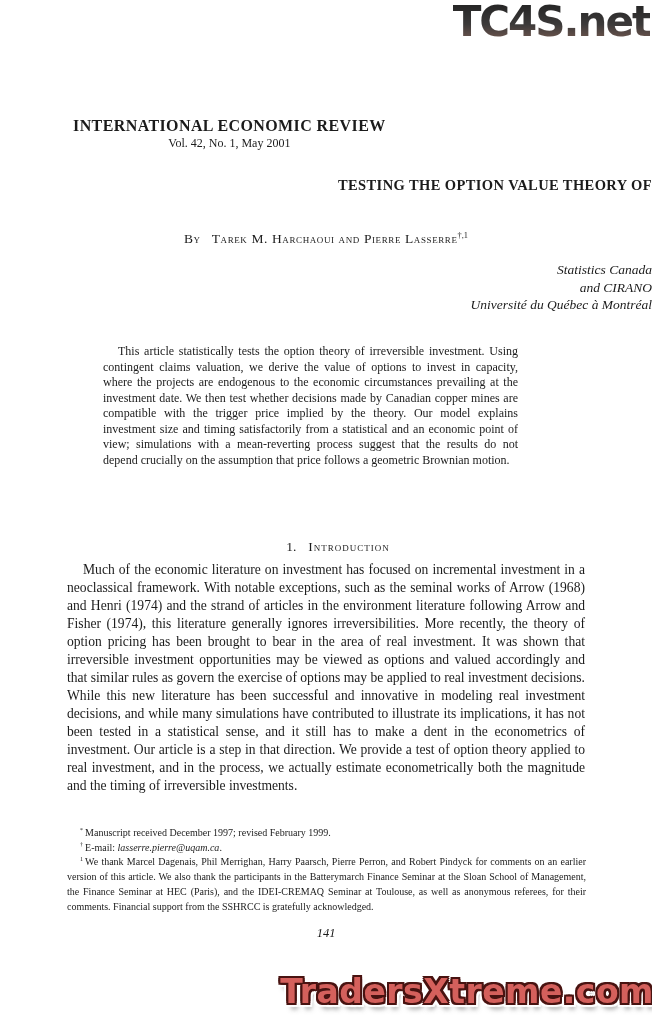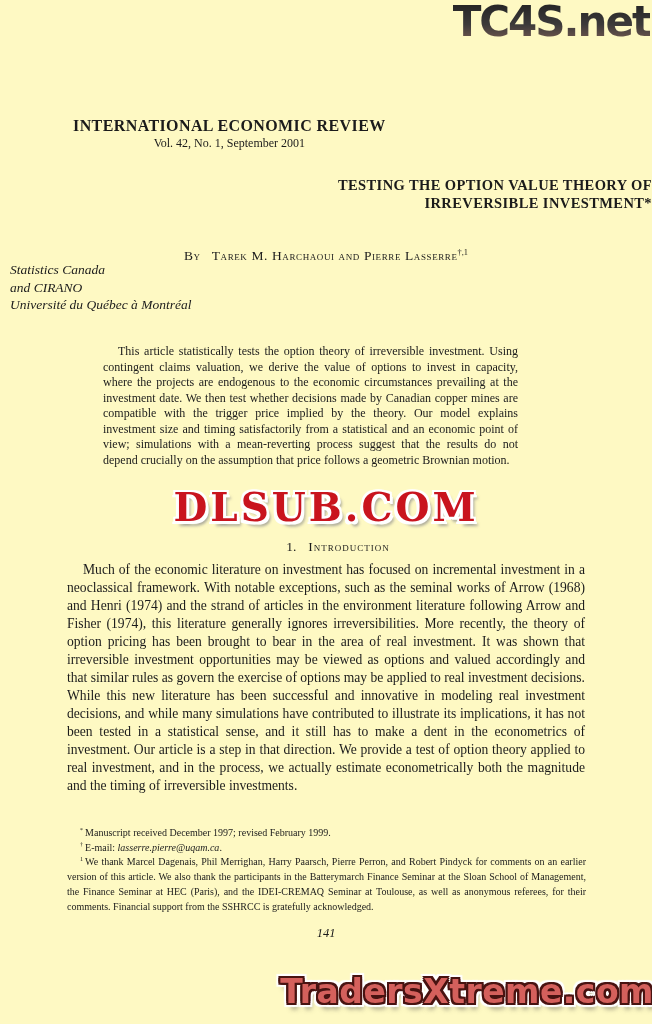--- a/index.html
+++ b/index.html
@@ -1,21 +1,21 @@
 <!DOCTYPE html>
 <html><head>
 <meta charset="utf-8">
 <style>
   html, body { margin: 0; padding: 0; background: #e8e8e8; }
   .page {
     position: relative;
     width: 652px;
     height: 1024px;
     margin: 0 auto;
-    background: #fef9c3;
+    background: #ffffff;
     overflow: hidden;
     font-family: "Liberation Serif", serif;
     color: #1b1b1b;
   }
 
   
   .tc4s {
     position: absolute;
     top: -4px;
     right: 2px;
@@ -47,38 +47,37 @@
     left: 0; right: 0;
     margin: 0;
     text-align: right;
     font-size: 14.5px;
     font-weight: bold;
     letter-spacing: 0.4px;
     line-height: 17.5px;
   }
   .byline {
     position: absolute;
-    top: 248px;
+    top: 231px;
     left: 0; right: 0;
     text-align: center;
     font-size: 13.5px;
   }
   .sc { font-variant: small-caps; letter-spacing: 0.6px; }
   .byline .prefix { margin-right: 11px; }
   sup { font-size: 0.62em; vertical-align: super; line-height: 0; }
 
   .affiliations {
     position: absolute;
     top: 261px;
     left: 0; right: 0;
-    text-align: left;
+    text-align: right;
     font-style: italic;
     font-size: 13.5px;
     line-height: 17.5px;
-    padding-left: 10px;
   }
 
   
   .abstract {
     position: absolute;
     top: 344px;
     left: 103px;
     width: 415px;
     margin: 0;
     font-size: 12px;
@@ -179,41 +178,39 @@
 </style>
 </head>
 <body>
 
 <div class="page">
 
   <div class="tc4s">TC4S.net</div>
 
   <header class="journal">
     <div class="journal-name">INTERNATIONAL ECONOMIC REVIEW</div>
-    <div class="journal-issue">Vol. 42, No. 1, September 2001</div>
+    <div class="journal-issue">Vol. 42, No. 1, May 2001</div>
   </header>
 
   <h1 class="title">
     <span>TESTING THE OPTION VALUE THEORY OF</span><br>
-    <span>IRREVERSIBLE INVESTMENT*</span>
   </h1>
 
   <div class="byline">
     <span class="sc prefix">By</span><span class="sc">Tarek M. Harchaoui and Pierre Lasserre</span><sup>†,1</sup>
   </div>
 
   <div class="affiliations">
     <div>Statistics Canada</div>
     <div>and CIRANO</div>
     <div>Université du Québec à Montréal</div>
   </div>
 
   <p class="abstract">This article statistically tests the option theory of irreversible investment. Using contingent claims valuation, we derive the value of options to invest in capacity, where the projects are endogenous to the economic circumstances prevailing at the investment date. We then test whether decisions made by Canadian copper mines are compatible with the trigger price implied by the theory. Our model explains investment size and timing satisfactorily from a statistical and an economic point of view; simulations with a mean-reverting process suggest that the results do not depend crucially on the assumption that price follows a geometric Brownian motion.</p>
 
-  <div class="dlsub">DLSUB.COM</div>
 
   <div class="section-heading">
     <span class="num">1.</span><span class="sec-title">Introduction</span>
   </div>
 
   <p class="body-text">Much of the economic literature on investment has focused on incremental investment in a neoclassical framework. With notable exceptions, such as the seminal works of Arrow (1968) and Henri (1974) and the strand of articles in the environment literature following Arrow and Fisher (1974), this literature generally ignores irreversibilities. More recently, the theory of option pricing has been brought to bear in the area of real investment. It was shown that irreversible investment opportunities may be viewed as options and valued accordingly and that similar rules as govern the exercise of options may be applied to real investment decisions. While this new literature has been successful and innovative in modeling real investment decisions, and while many simulations have contributed to illustrate its implications, it has not been tested in a statistical sense, and it still has to make a dent in the econometrics of investment. Our article is a step in that direction. We provide a test of option theory applied to real investment, and in the process, we actually estimate econometrically both the magnitude and the timing of irreversible investments.</p>
 
   <div class="footnotes">
     <p><sup>*</sup><span>Manuscript received December 1997; revised February 1999.</span></p>
     <p><sup>†</sup><span>E-mail: </span><span class="email">lasserre.pierre@uqam.ca</span><span>.</span></p>

